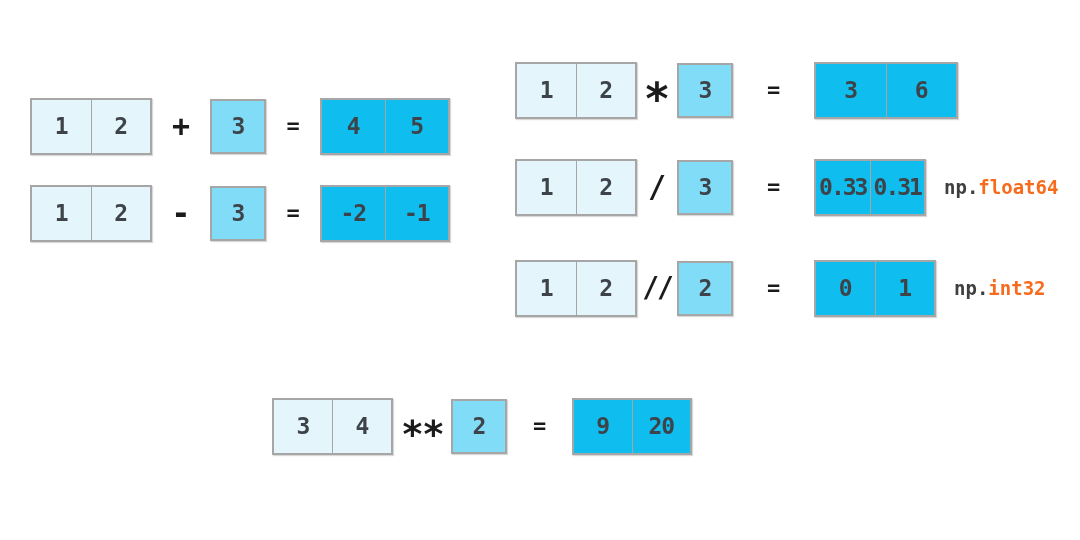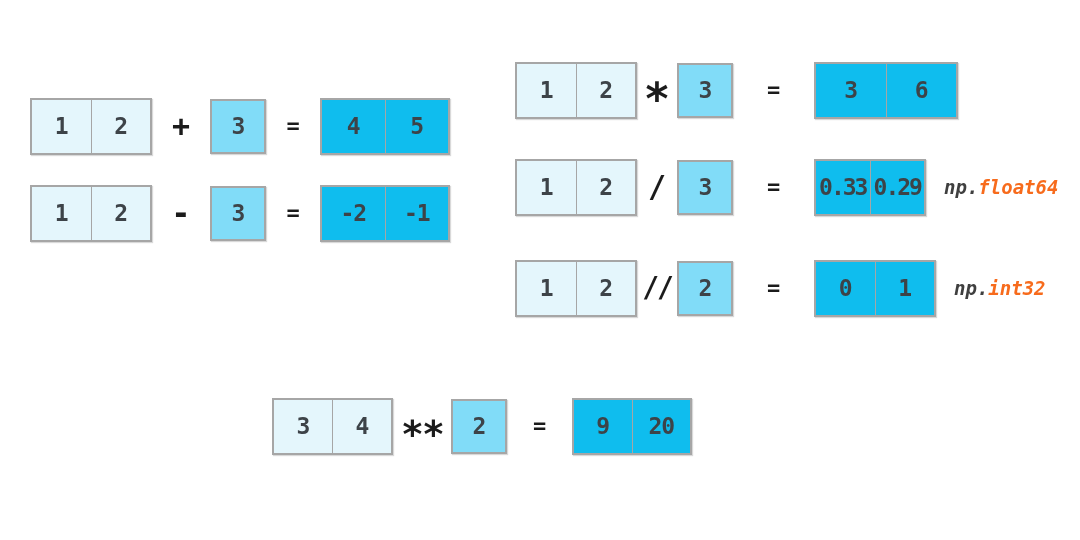--- a/index.html
+++ b/index.html
@@ -45,21 +45,20 @@
   .op-minus .sym { font-size:32px; }
   .op-mul   .sym { font-size:44px; transform:translateY(9px); }
   .op-div   .sym { font-size:30px; }
   .op-fdiv  .sym { font-size:28px; letter-spacing:-2px; }
   .op-pow   .sym { font-size:38px; transform:translateY(8px); letter-spacing:-2px; }
   .op-eq    .sym { font-size:22px; }
   .dtype {
     margin-left:18px;
     font-size:19px; font-weight:bold;
     white-space:nowrap;
-    font-style:italic;
   }
   .dtype .np    { color:#3f3f3f; }
   .dtype .tname { color:#f76b1c; }
 </style>
 </head>
 <body>
 
 <div class="equation" style="left:30px; top:97px;">
   <div class="box pair">
     <div class="cell light">1</div>
@@ -129,21 +128,21 @@
       <span class="sym">/</span>
     </div>
   <div class="box single">
     <div class="cell scalar">3</div>
   </div>
   <div class="op-slot op-eq" style="width:81px;">
       <span class="sym">=</span>
     </div>
   <div class="box pair" style="width:112px;">
     <div class="cell result" style="letter-spacing:-2px;">0.33</div>
-    <div class="cell result" style="letter-spacing:-2px;">0.29</div>
+    <div class="cell result" style="letter-spacing:-2px;">0.31</div>
   </div>
   <div class="dtype">
     <span class="np">np.</span><span class="tname">float64</span>
   </div>
 </div>
 
 <div class="equation" style="left:515px; top:259px;">
   <div class="box pair">
     <div class="cell light">1</div>
     <div class="cell light">2</div>

